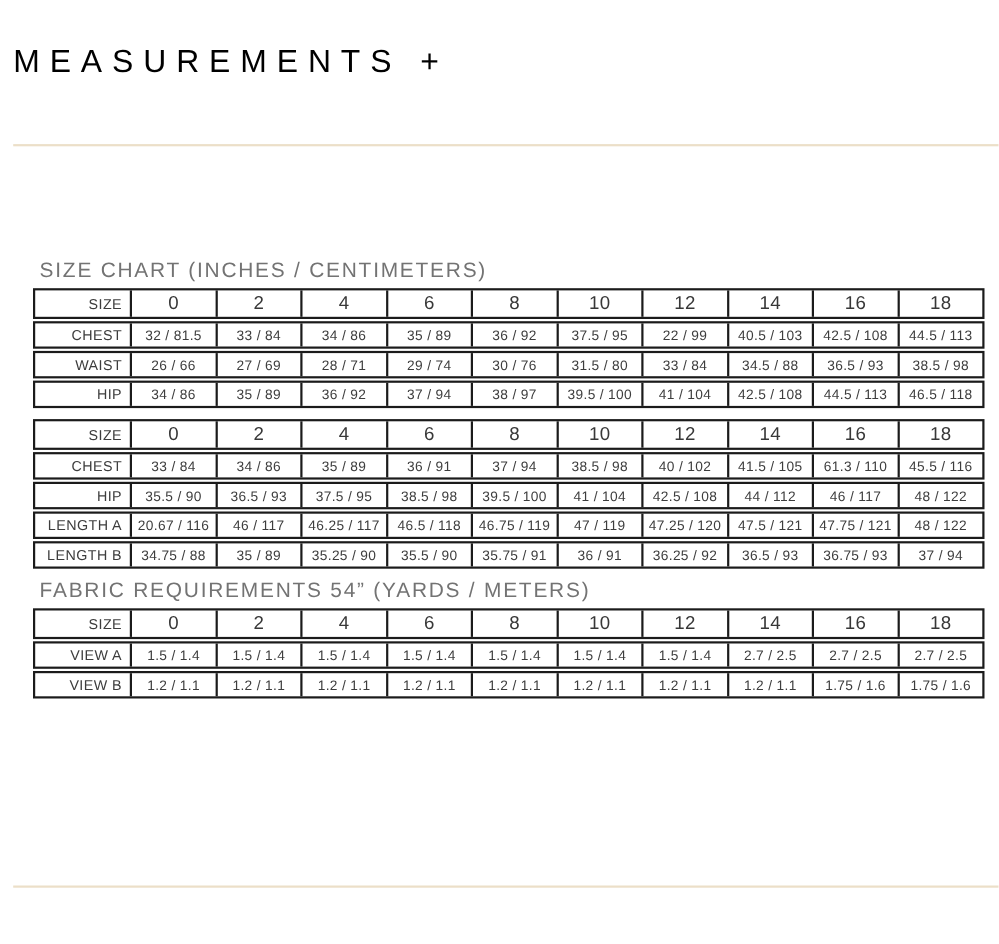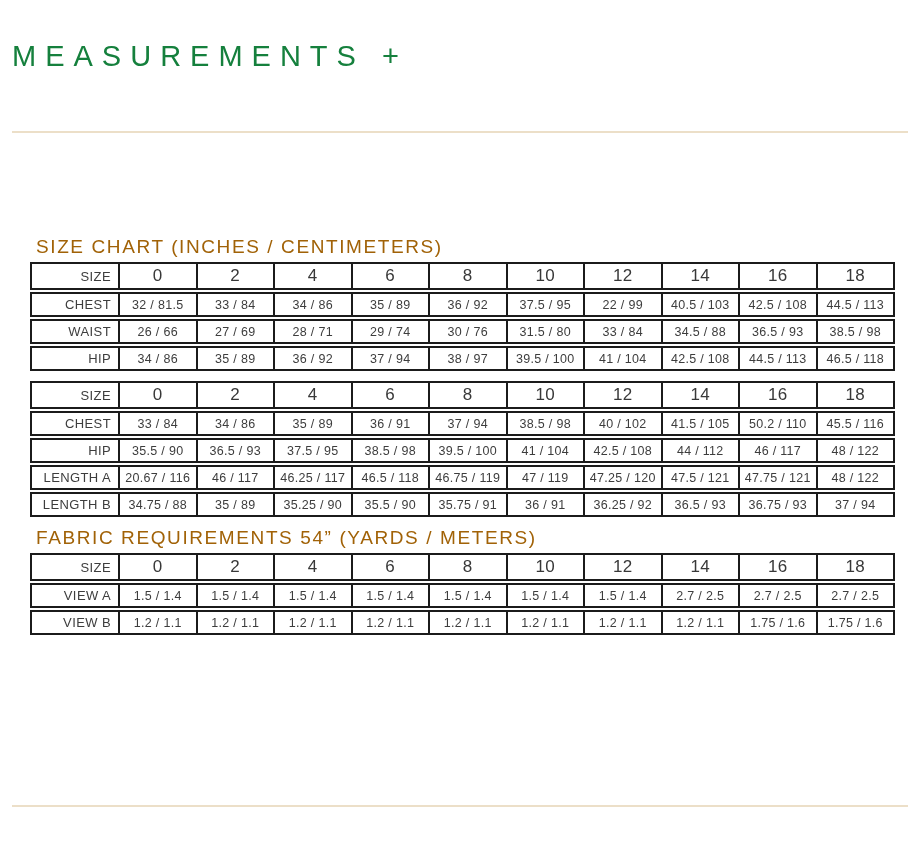--- a/index.html
+++ b/index.html
@@ -16,21 +16,21 @@
     overflow: hidden;
   }
   .page-title {
     position: absolute;
     left: 12px;
     top: 40px;
     margin: 0;
     font-size: 29px;
     font-weight: 400;
     letter-spacing: 9px;
-    color: #15803d;
+    color: #000000;
     cursor: pointer;
     white-space: nowrap;
   }
   .divider {
     position: absolute;
     left: 12px;
     right: 0;
     height: 2px;
     background: #ecdfc8;
   }
@@ -41,21 +41,21 @@
     position: absolute;
     left: 30px;
     top: 236px;
     width: 865px;
   }
   .section-title {
     margin: 0 0 4px 6px;
     font-size: 19px;
     font-weight: 400;
     letter-spacing: 1.6px;
-    color: #a16207;
+    color: #737373;
     line-height: 22px;
     white-space: nowrap;
   }
   .section { margin-bottom: 10px; }
   .section + .section { margin-top: 10px; }
   .section:nth-of-type(3) { margin-top: 0; }
 
   .m-table { width: 100%; }
   .trow {
     display: flex;
@@ -183,21 +183,21 @@
           <div class="trow">
             <div class="tlabel">CHEST</div>
             <div class="tcell">33 / 84</div>
             <div class="tcell">34 / 86</div>
             <div class="tcell">35 / 89</div>
             <div class="tcell">36 / 91</div>
             <div class="tcell">37 / 94</div>
             <div class="tcell">38.5 / 98</div>
             <div class="tcell">40 / 102</div>
             <div class="tcell">41.5 / 105</div>
-            <div class="tcell">50.2 / 110</div>
+            <div class="tcell">61.3 / 110</div>
             <div class="tcell">45.5 / 116</div>
           </div>
           <div class="trow">
             <div class="tlabel">HIP</div>
             <div class="tcell">35.5 / 90</div>
             <div class="tcell">36.5 / 93</div>
             <div class="tcell">37.5 / 95</div>
             <div class="tcell">38.5 / 98</div>
             <div class="tcell">39.5 / 100</div>
             <div class="tcell">41 / 104</div>

